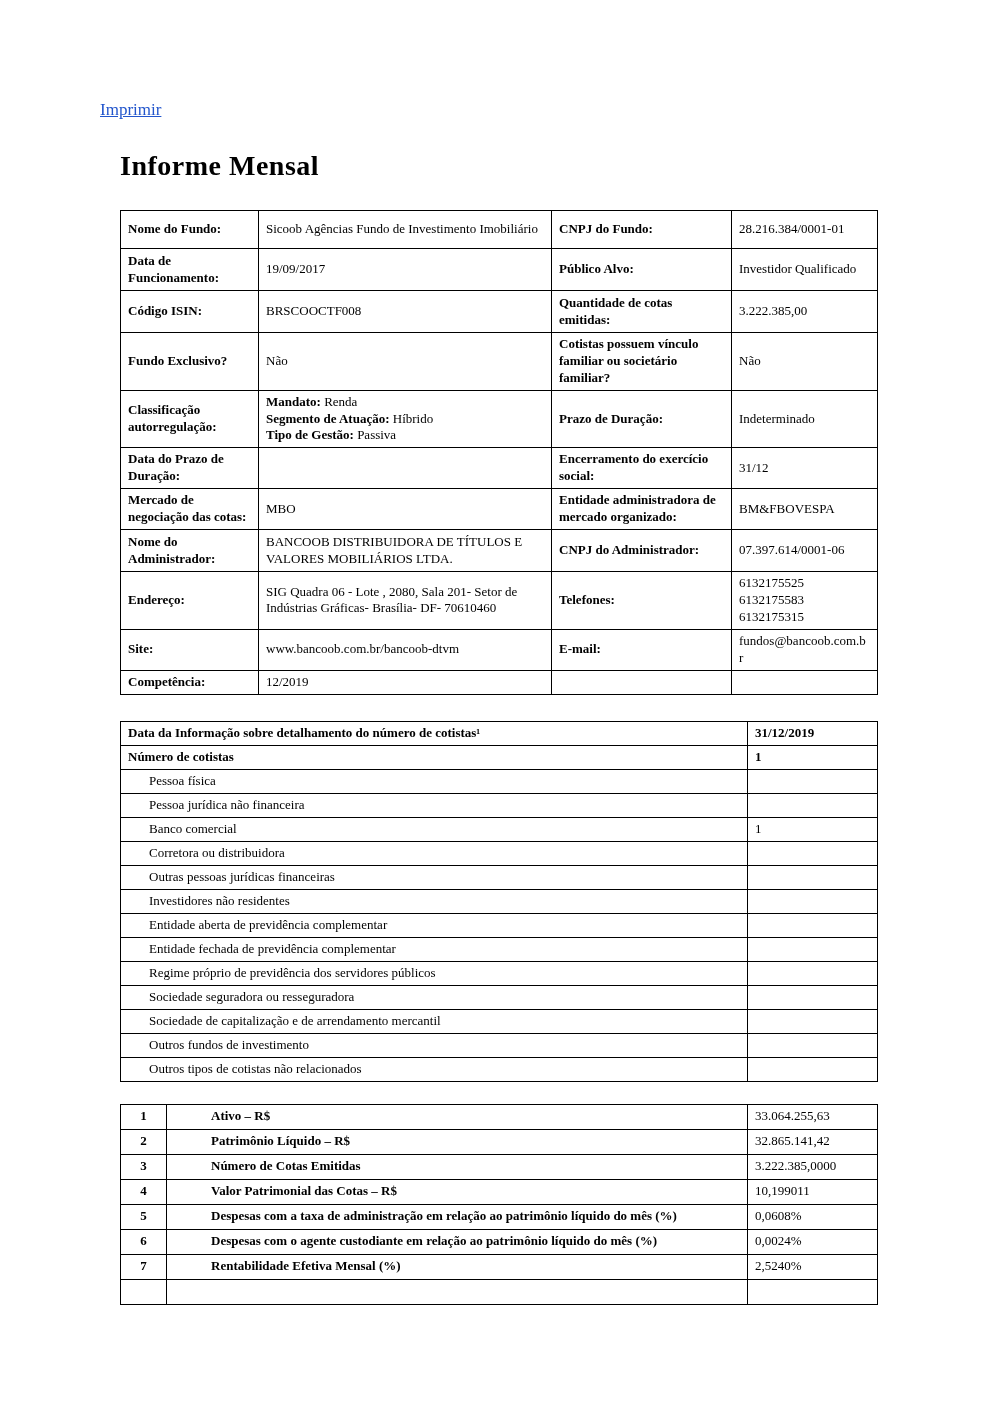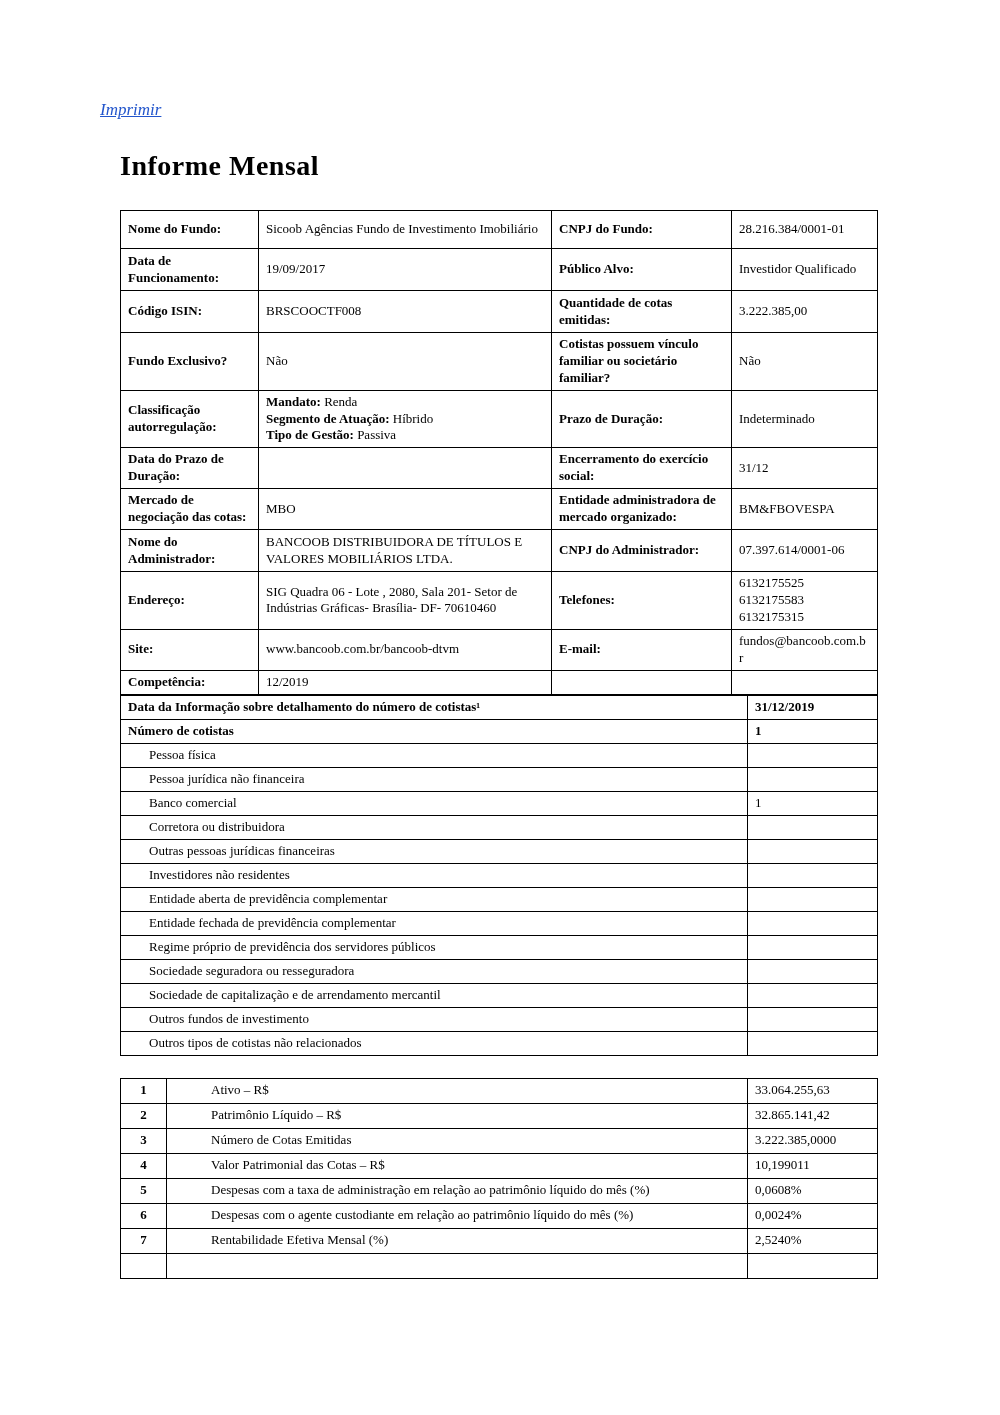--- a/index.html
+++ b/index.html
@@ -7,21 +7,21 @@
   body {
     width: 1000px; height: 1415px;
     font-family: "Liberation Serif", serif;
     color: #000000;
     overflow: hidden;
     position: relative;
   }
   .page { position: relative; width: 1000px; height: 1415px; background:#fff; }
   .print-link {
     position: absolute; left: 100px; top: 100px;
-    font-size: 17px; color: #2255cc; text-decoration: underline; cursor: pointer; font-style: italic;
+    font-size: 17px; color: #2255cc; text-decoration: underline; cursor: pointer;
   }
   .content { position: absolute; left: 120px; top: 150px; width: 757px; }
   .title { text-align: left; font-size: 28px; font-weight: 700; letter-spacing: 0.5px; }
 
   table {
     border-collapse: collapse;
     width: 757px;
     table-layout: fixed;
     font-size: 13px;
   }
@@ -43,30 +43,30 @@
   .t1 tr:nth-child(4)  { height: 54px; }
   .t1 tr:nth-child(5)  { height: 57px; }
   .t1 tr:nth-child(6)  { height: 41px; }
   .t1 tr:nth-child(7)  { height: 40px; }
   .t1 tr:nth-child(8)  { height: 42px; }
   .t1 tr:nth-child(9)  { height: 54px; }
   .t1 tr:nth-child(10) { height: 28px; }
   .t1 tr:nth-child(11) { height: 24px; }
 
   
-  .t2 { }
+  .t2 { margin-top: 26px; }
   .t2 tr { height: 24px; }
   .t2 .hdr td { font-weight: 700; }
   .t2 .sub { padding-left: 28px; }
 
   
   .t3 { margin-top: 22px; }
   .t3 tr { height: 25px; }
   .t3 .idx { text-align: center; font-weight: 700; }
-  .t3 .name { font-weight: 400; padding-left: 44px; }
+  .t3 .name { font-weight: 700; padding-left: 44px; }
 
   .vnum { text-align: left; }
 </style>
 </head>
 <body>
 
 <div class="page">
 
   <a class="print-link" href="#">Imprimir</a>
 

